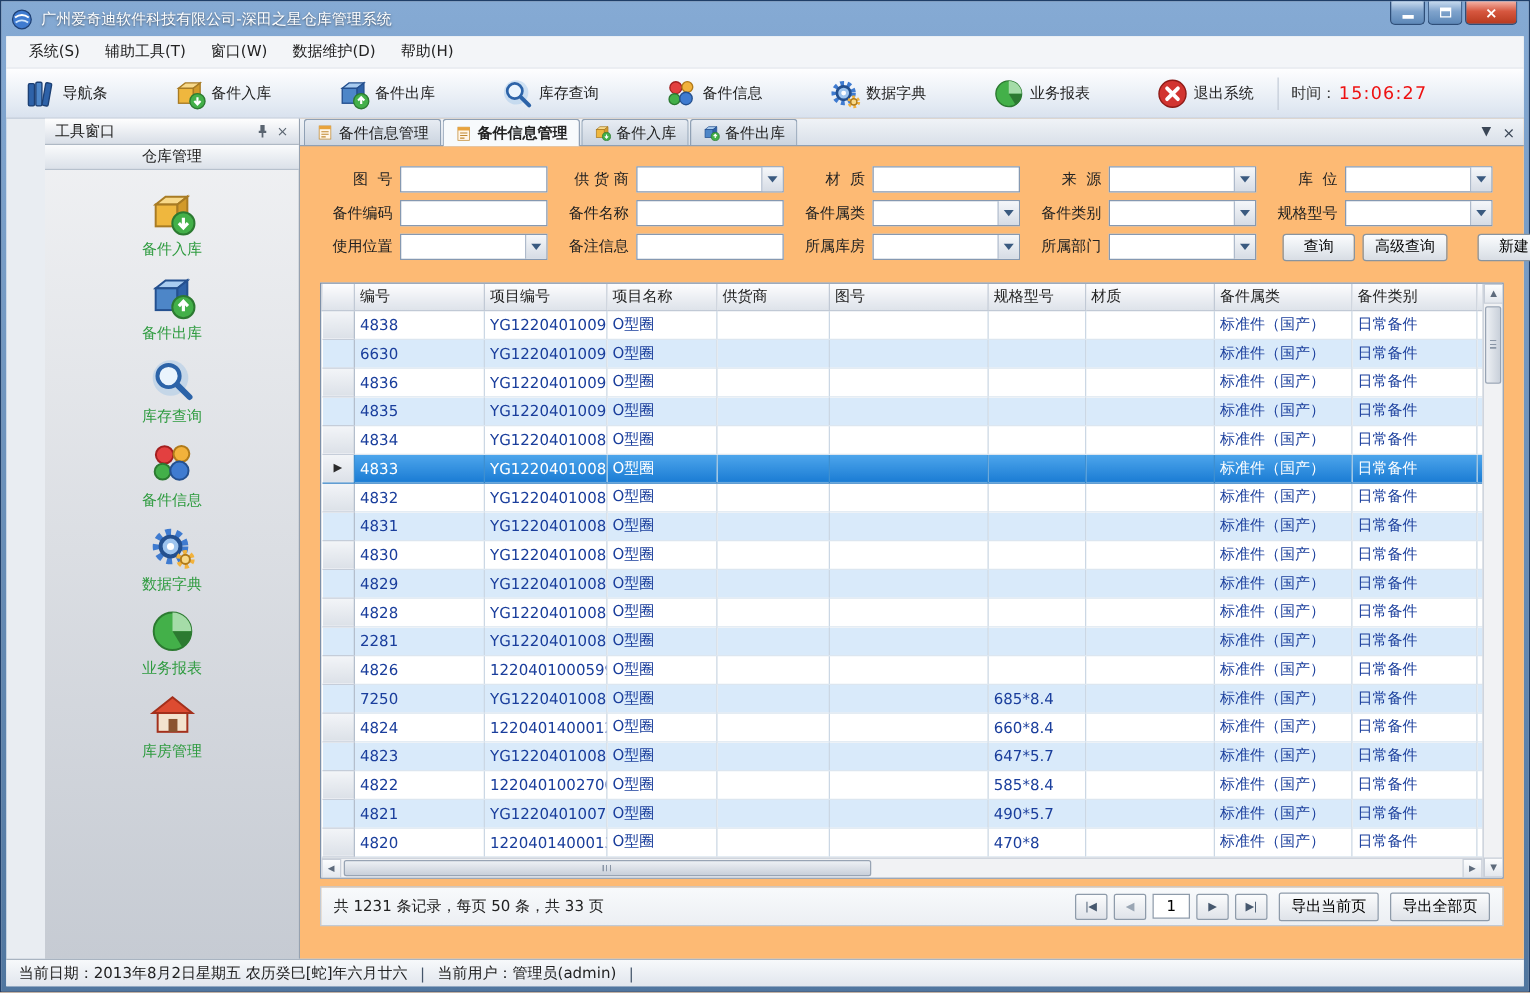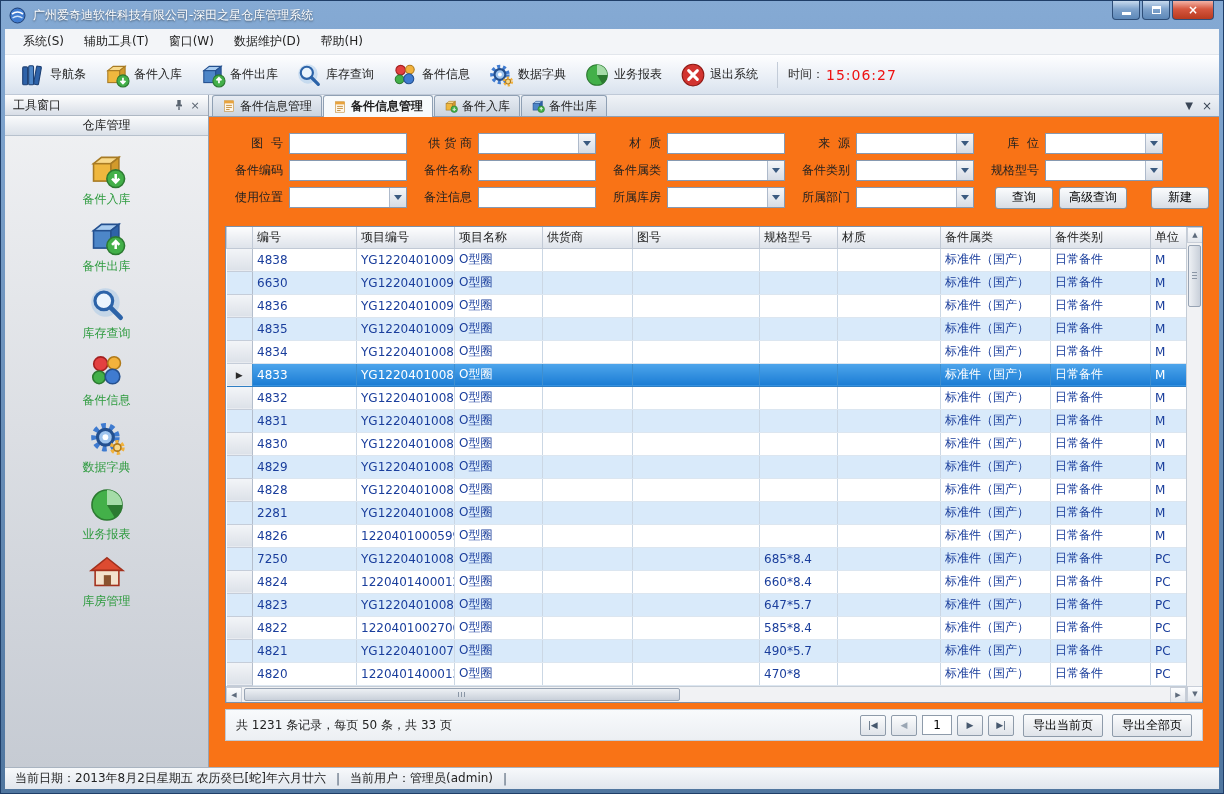--- a/index.html
+++ b/index.html
@@ -31,39 +31,39 @@
     display:flex;align-items:center;padding:0 6px;}
   .tool-btn{display:flex;align-items:center;padding:3px 9px;border-radius:3px;cursor:pointer;}
   .tb-icon{width:26px;height:26px;display:inline-block;}
   .tb-icon svg{width:26px;height:26px;display:block;}
   .tb-label{margin-left:4px;}
   .tb-sep{width:1px;height:26px;background:#C3CCD8;margin:0 10px;}
   .time-label{color:#333;}
   .time-value{color:var(--time-text,#EE1111);font-size:14px;font-weight:normal;letter-spacing:1px;margin-left:2px;}
 
   
-  .content{flex:1;display:flex;min-height:0;}
+  .content{flex:1;display:flex;min-height:0;padding-left:31px;}
 
   
   .sidebar{width:204px;flex:0 0 204px;background:linear-gradient(#F1F2F4,#C6CBD3);border-right:1px solid #97A2B0;display:flex;flex-direction:column;}
   .sidebar-titlebar{height:21px;background:linear-gradient(#FEFEFE,#D8DEE7);border-bottom:1px solid #AEB8C4;
     display:flex;align-items:center;padding:0 5px 0 8px;}
   .sidebar-title{flex:1;}
   .sb-ctrl{width:16px;height:16px;display:flex;align-items:center;justify-content:center;color:#5A6470;cursor:pointer;font-size:11px;}
   .sb-ctrl svg{width:12px;height:12px;}
   .sidebar-group{height:20px;background:linear-gradient(#FAFBFC,#DBE1E9);border-bottom:1px solid #B7C1CD;
     display:flex;align-items:center;justify-content:center;}
   .sidebar-items{flex:1;padding-top:10px;overflow:hidden;}
   .sb-item{height:67px;display:flex;flex-direction:column;align-items:center;justify-content:center;cursor:pointer;}
   .sb-icon{width:38px;height:38px;display:inline-block;}
   .sb-icon svg{width:38px;height:38px;display:block;}
   .sb-label{color:var(--sidebar-label,#2E9B3F);margin-top:2px;}
 
   
-  .main{flex:1;display:flex;flex-direction:column;min-width:0;background:#f97316;}
+  .main{flex:1;display:flex;flex-direction:column;min-width:0;background:#fdba74;}
   .tabbar{height:22px;background:linear-gradient(#F0F3F7,#D9E0E9);border-bottom:1px solid #8FA0B4;
     display:flex;align-items:flex-end;padding-left:3px;position:relative;flex:0 0 22px;}
   .tab{height:21px;display:flex;align-items:center;padding:0 9px;border:1px solid #8FA0B4;border-bottom:none;
     border-radius:3px 3px 0 0;background:linear-gradient(#E7ECF3,#CBD4DF);margin-right:1px;cursor:pointer;white-space:nowrap;}
   .tab.active{background:#F7FAFC;font-weight:bold;height:22px;margin-bottom:-1px;}
   .tab-icon{width:14px;height:14px;margin-right:4px;display:inline-block;}
   .tab-icon svg{width:14px;height:14px;display:block;}
   .tabbar-ctrls{position:absolute;right:7px;top:4px;display:flex;gap:9px;}
   .tbc{color:#3A4656;cursor:pointer;font-size:10px;line-height:14px;}
 
@@ -164,21 +164,21 @@
 
     <div class="menubar">
         <div class="menu-item">系统(S)</div>
         <div class="menu-item">辅助工具(T)</div>
         <div class="menu-item">窗口(W)</div>
         <div class="menu-item">数据维护(D)</div>
         <div class="menu-item">帮助(H)</div>
       </div>
 
     <div class="toolbar">
-      <div id="toolbar-items" style="display:flex;align-items:center;">
+      <div id="toolbar-items" style="display:flex;align-items:center;gap:35px;">
           <div class="tool-btn">
             <span class="tb-icon">
               <svg viewBox="0 0 24 24">
                 <rect x="2.5" y="4.5" width="4.5" height="16.5" rx="1" fill="#2E62A8" stroke="#1C3F73"></rect>
                 <rect x="8" y="3.5" width="4.5" height="17.5" rx="1" fill="#4D86C8" stroke="#1C3F73"></rect>
                 <g transform="rotate(10 16.5 12)">
                   <rect x="14" y="4" width="4.5" height="17" rx="1" fill="#2E62A8" stroke="#1C3F73"></rect>
                 </g>
               </svg>
             </span>

